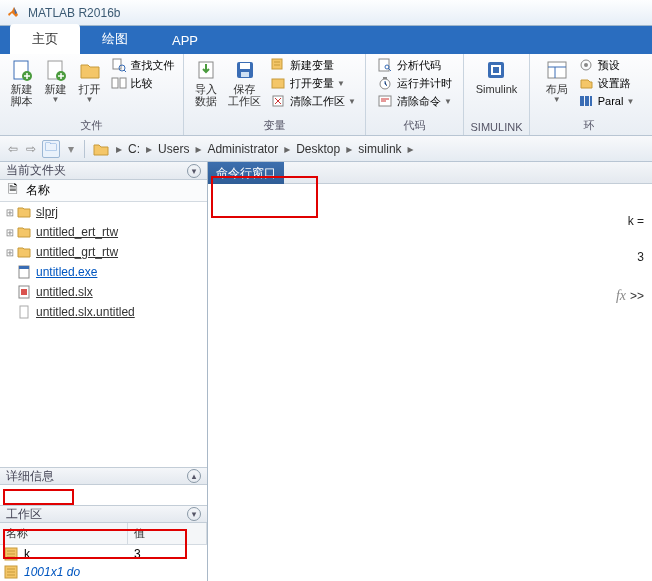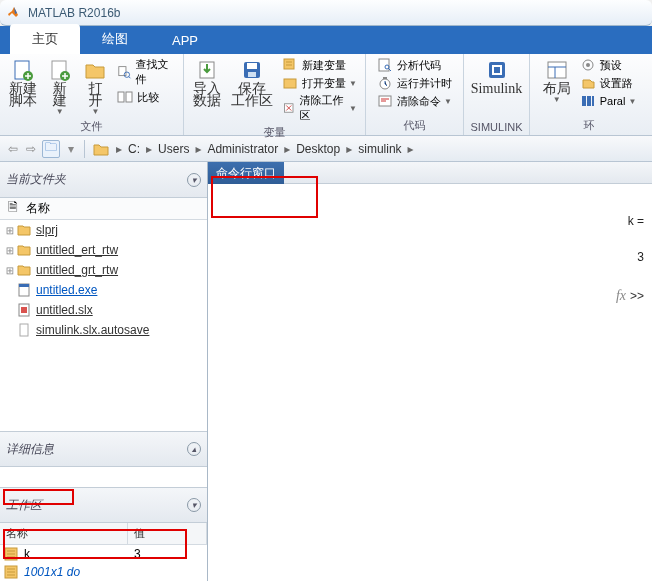--- a/index.html
+++ b/index.html
@@ -1,51 +1,51 @@
 <!DOCTYPE html>
 <html><head>
 <meta charset="utf-8">
 <style>
 * { margin:0; padding:0; box-sizing:border-box; font-family:"Microsoft YaHei","Segoe UI",Arial,sans-serif; font-size:12px; }
 body { background:#f0f0f0; width:652px; height:581px; overflow:hidden; position:relative; }
-.titlebar { height:26px; background:linear-gradient(#fdfeff,#e6eef7); display:flex; align-items:center; padding:0 6px; border-bottom:1px solid #9fb7cc;border-radius:6px; }
+.titlebar { height:26px; background:linear-gradient(#fdfeff,#e6eef7); display:flex; align-items:center; padding:0 6px; border-bottom:1px solid #9fb7cc; }
 .titlebar .logo { width:16px; height:16px; margin-right:6px; position:relative; }
 .titlebar .logo svg { width:16px; height:16px; }
 .titlebar .title { color:#3b5a73; font-size:12px; }
 
 .tabs { height:28px; background:#2a6dbf; display:flex; align-items:flex-end; padding-left:10px; }
 .tab { padding:6px 22px; color:#fff; font-size:13px; cursor:pointer; }
 .tab.active { background:#fff; color:#333; border-radius:4px 4px 0 0; }
 
 .ribbon { height:82px; background:linear-gradient(#fdfdfe,#e9eef4); border-bottom:1px solid #b8c5d3; display:flex; }
 .rgroup { border-right:1px solid #c9d4df; display:flex; flex-direction:column; align-items:center; padding:2px 4px 0 4px; }
 .rgroup .body { display:flex; flex:1; align-items:flex-start; }
 .rgroup .footer { font-size:11px; color:#556; text-align:center; padding:1px 0 2px 0; width:100%; }
 .rbtn { display:flex; flex-direction:column; align-items:center; padding:2px 5px; cursor:pointer; }
 .rbtn .ic { width:24px; height:24px; margin-bottom:1px; display:flex; align-items:center; justify-content:center; }
-.rbtn .lbl { font-size:14px; color:#333; text-align:center; line-height:12px;font-family:Liberation Serif, serif; }
+.rbtn .lbl { font-size:11px; color:#333; text-align:center; line-height:12px; }
 .rbtn .arrow { font-size:8px; color:#666; }
 .hstack { display:flex; flex-direction:column; }
 .hrow { display:flex; align-items:center; padding:1px 4px; cursor:pointer; }
 .hrow .ic { width:16px; height:16px; margin-right:4px; }
 .hrow .lbl { font-size:11px; }
 .hrow .arrow { font-size:8px; color:#666; margin-left:3px; }
 
 .navbar { height:26px; background:linear-gradient(#f8f9fb,#e5ebf2); border-bottom:1px solid #b8c5d3; display:flex; align-items:center; padding:0 4px; }
 .navbtn { width:18px; height:18px; display:flex; align-items:center; justify-content:center; color:#888; cursor:pointer; }
 .navbtn.enabled { color:#2a6dbf; }
 .folder-ic { width:16px; height:14px; margin:0 4px; }
 .crumb { display:flex; align-items:center; }
 .crumb span { padding:0 3px; color:#333; cursor:pointer; }
 .crumb .sep { color:#666; }
 
 .main { display:flex; height:419px; }
 
 .left { width:208px; border-right:1px solid #a9b8c7; display:flex; flex-direction:column; background:#fff; }
-.panel-hdr { height:36px; background:linear-gradient(#f4f6f9,#e4e9ef); border-bottom:1px solid #c3cdd7; display:flex; align-items:center; padding:0 6px; color:#445; font-size:12px; justify-content:space-between;font-style:italic; }
+.panel-hdr { height:18px; background:linear-gradient(#f4f6f9,#e4e9ef); border-bottom:1px solid #c3cdd7; display:flex; align-items:center; padding:0 6px; color:#445; font-size:12px; justify-content:space-between; }
 .round { width:14px; height:14px; border:1px solid #8a99a7; border-radius:50%; display:flex; align-items:center; justify-content:center; font-size:9px; color:#556; cursor:pointer; }
 .file-list-hdr { height:22px; border-bottom:1px solid #d3dae1; display:flex; align-items:center; padding-left:8px; background:#fafbfc; }
 .file-list-hdr .iconcol { width:18px; }
 .file-list { flex:1; background:#fff; overflow:auto; }
 .file-row { display:flex; align-items:center; padding:2px 4px; cursor:pointer; }
 .file-row .exp { width:12px; color:#888; font-size:10px; text-align:center; }
 .file-row .fic { width:16px; height:16px; margin-right:4px; }
 .file-row .fname { color:#333;text-decoration:underline; }
 .file-row .fname.blue { color:#0056c0; }
 
@@ -356,21 +356,21 @@
               <rect x="3" y="2" width="10" height="12" fill="#fff" stroke="#888"></rect>
               <path d="M5 5h6v6H5z" fill="#d9534f"></path>
             </svg></span>
           <span class="fname">untitled.slx</span>
         </div>
       <div class="file-row">
           <span class="exp"></span>
           <span class="fic"><svg viewBox="0 0 16 16">
               <rect x="4" y="2" width="8" height="12" fill="#fff" stroke="#aaa"></rect>
             </svg></span>
-          <span class="fname">simulink.slx.autosave</span>
+          <span class="fname">untitled.slx.untitled</span>
         </div>
     </div>
 
     <div class="panel-hdr details-hdr">
       <span>详细信息</span>
       <span class="round">▴</span>
     </div>
     <div class="details-body"></div>
 
     <div class="panel-hdr workhdr">

